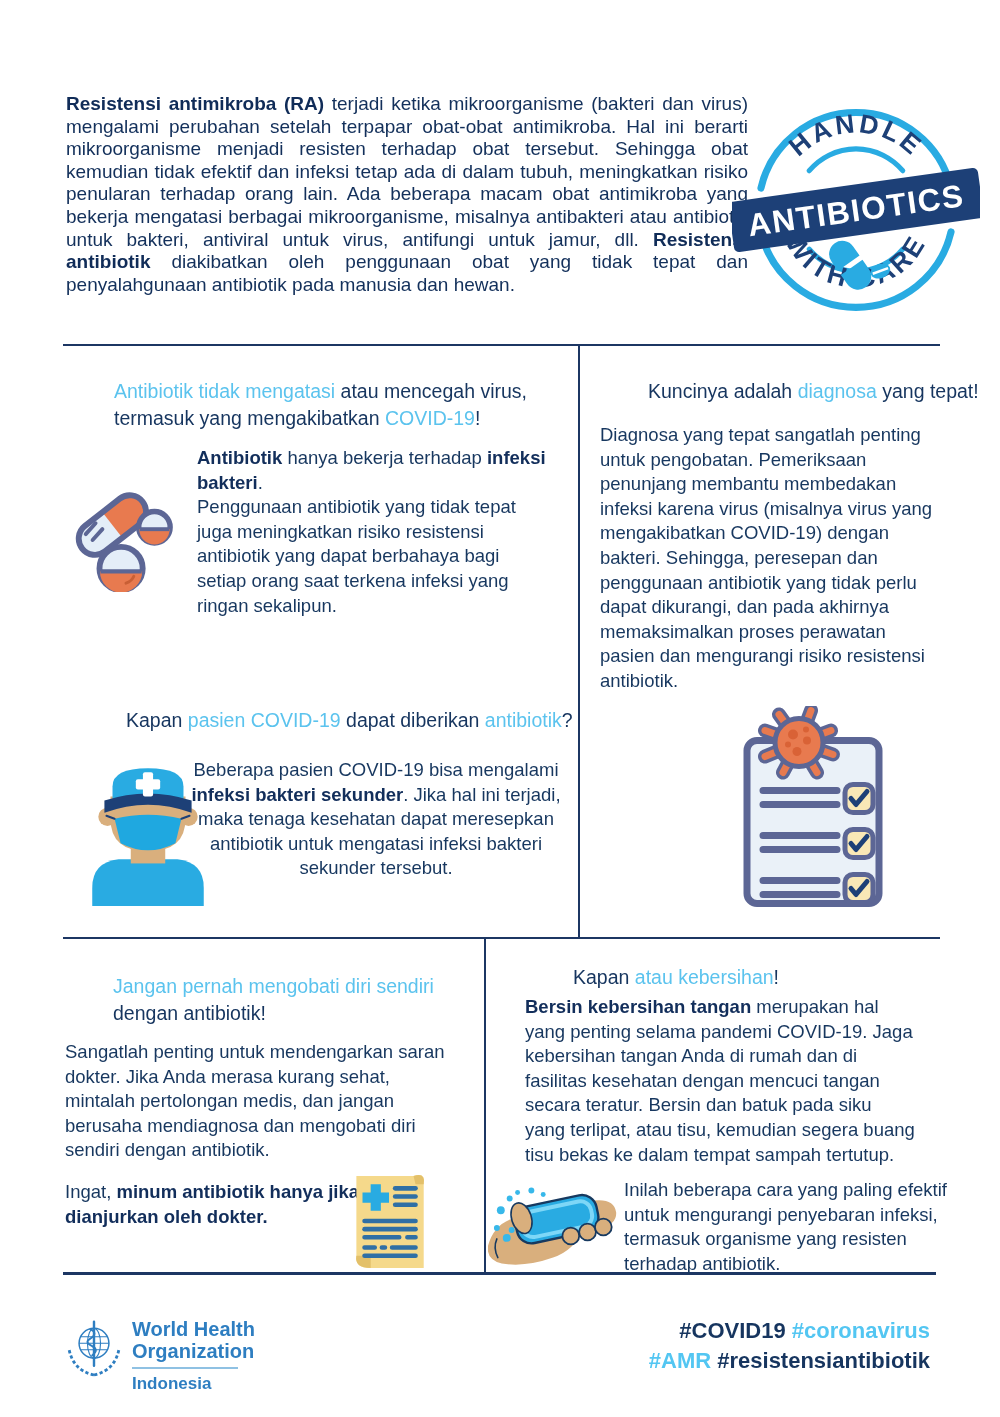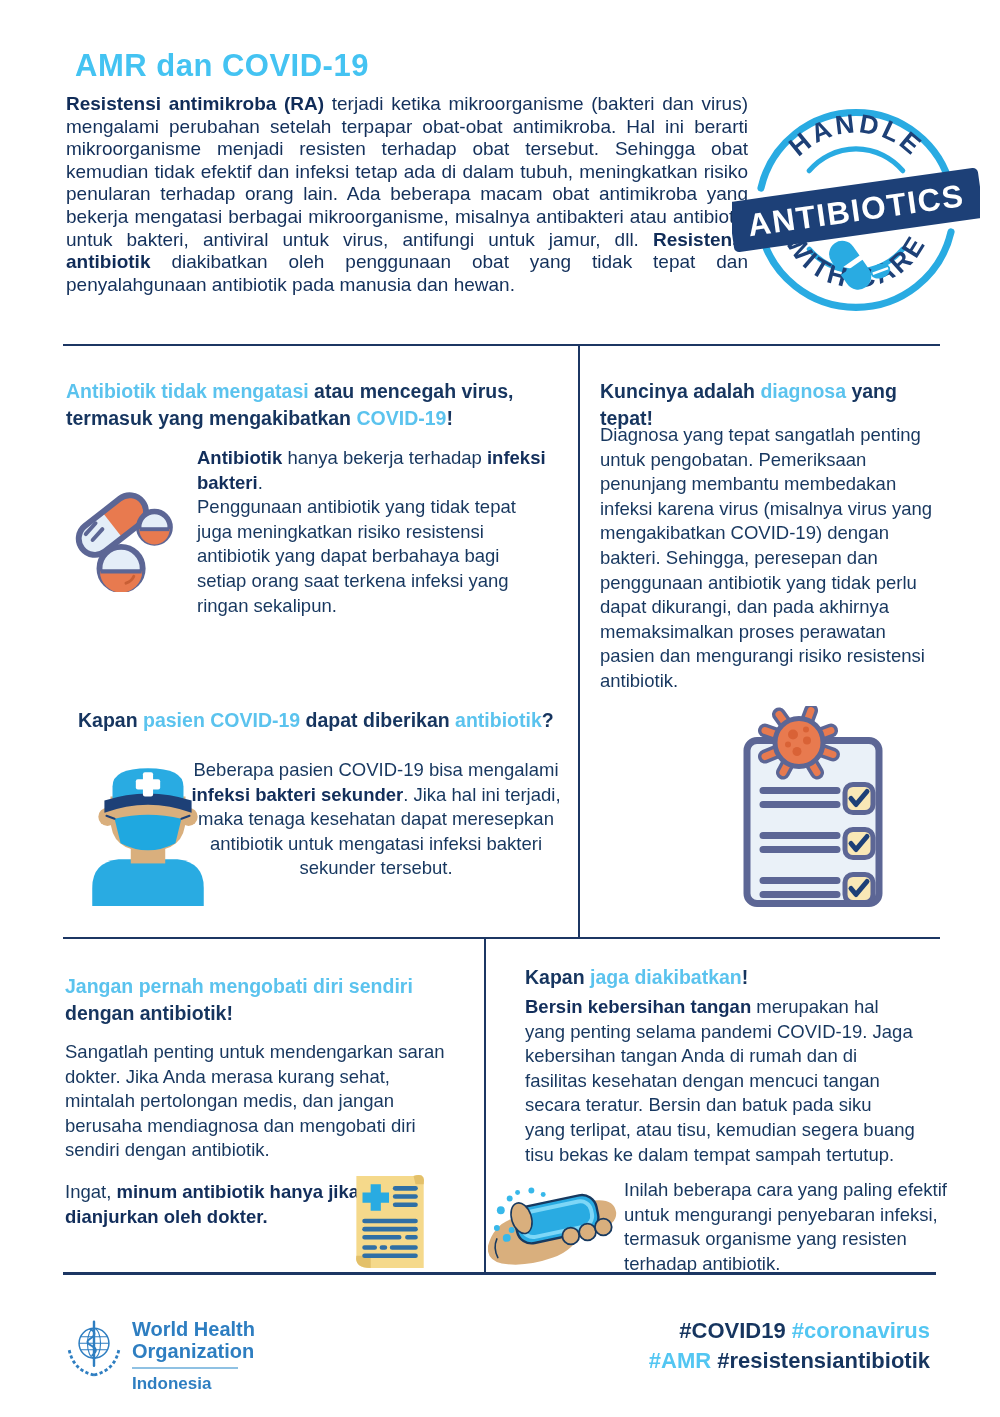--- a/index.html
+++ b/index.html
@@ -8,41 +8,40 @@
   .page { position:relative; width:1000px; height:1417px; background:#ffffff; overflow:hidden; }
   .abs { position:absolute; }
 
   .title { font-size:31px; font-weight:800; color:#44C3F2; letter-spacing:0.5px; }
 
   .intro { font-size:19px; line-height:22.6px; color:#13305B; text-align:justify; }
   .intro b { font-weight:800; color:#102C58;margin-top:20px; }
 
   .divider { background:#1C3663; }
 
-  .h { font-size:19.5px; font-weight:700; line-height:27px; color:#16355F; }
+  .h { font-size:19.5px; font-weight:400; line-height:27px; color:#16355F;margin-left:48px; }
   .h .ac { color:#5BC3EE; }
 
   .body { font-size:18.5px; line-height:24.6px; color:#17375F; font-weight:400; }
   .body b { font-weight:800; color:#122E5B; }
 
   .hashtags { font-size:22px; font-weight:800; line-height:30px; color:#16355F; text-align:right; }
   .hashtags .ac { color:#53C6F2; }
 
   .who-name { font-size:20px; font-weight:700; color:#2E7EC1; line-height:22px; }
   .who-rule { width:106px; height:2px; background:#8FC1E3; margin:5px 0 5px 0; }
   .who-country { font-size:17px; font-weight:700; color:#2E7EC1; }
 
   svg { display:block; }
 </style>
 </head>
 <body>
 
 <div class="page">
 
-  <div class="abs title" style="left:75px; top:48px;">AMR dan COVID-19</div>
 
   <p class="abs intro" style="left:66px; top:93px; width:682px;">
     <b>Resistensi antimikroba (RA)</b><span> terjadi ketika mikroorganisme (bakteri dan virus) mengalami perubahan setelah terpapar obat-obat antimikroba. Hal ini berarti mikroorganisme menjadi resisten terhadap obat tersebut. Sehingga obat kemudian tidak efektif dan infeksi tetap ada di dalam tubuh, meningkatkan risiko penularan terhadap orang lain. Ada beberapa macam obat antimikroba yang bekerja mengatasi berbagai mikroorganisme, misalnya antibakteri atau antibiotik untuk bakteri, antiviral untuk virus, antifungi untuk jamur, dll. </span><b>Resistensi antibiotik</b><span> diakibatkan oleh penggunaan obat yang tidak tepat dan penyalahgunaan antibiotik pada manusia dan hewan.</span>
   </p>
 
   <svg class="abs" style="left:732px; top:90px;" width="248" height="244" viewBox="0 0 244 240">
     <defs>
       <path id="arcTop" d="M 53.1 85.9 A 76 76 0 0 1 190.9 85.9"></path>
       <path id="arcBottom" d="M 53.1 150.1 A 76 76 0 0 0 190.9 150.1"></path>
     </defs>
@@ -210,21 +209,21 @@
         <path d="M 48 34 H 68"></path>
       <path d="M 18 50 H 68"></path>
         <path d="M 18 58 H 68"></path>
       <path d="M 18 66 H 52 M 60 66 H 68"></path>
       <path d="M 18 76 H 28 M 35 76 H 38 M 45 76 H 68"></path>
       <path d="M 18 84 H 68"></path>
     </g>
   </svg>
 
   <div class="abs h" style="left:525px; top:964px; width:410px;">
-    <span>Kapan </span><span class="ac">jaga diakibatkan</span><span>!</span>
+    <span>Kapan </span><span class="ac">atau kebersihan</span><span>!</span>
   </div>
   <p class="abs body" style="left:525px; top:995px; width:390px;">
     <b>Bersin kebersihan tangan</b><span> merupakan hal yang penting selama pandemi COVID-19. Jaga kebersihan tangan Anda di rumah dan di fasilitas kesehatan dengan mencuci tangan secara teratur. Bersin dan batuk pada siku yang terlipat, atau tisu, kemudian segera buang tisu bekas ke dalam tempat sampah tertutup.</span>
   </p>
   <p class="abs body" style="left:624px; top:1178px; width:324px;">
     <span>Inilah beberapa cara yang paling efektif untuk mengurangi penyebaran infeksi, termasuk organisme yang resisten terhadap antibiotik.</span>
   </p>
 
   <svg class="abs" style="left:488px; top:1186px;" width="138" height="88" viewBox="0 0 140 88">
     <path d="M 0 60 Q 6 38 26 32 Q 48 24 70 20 L 108 14 Q 128 12 130 26 Q 131 38 114 42 L 94 46 Q 88 64 66 72 Q 38 82 14 78 Q -2 74 0 60 Z" fill="#D9AF7D"></path>

